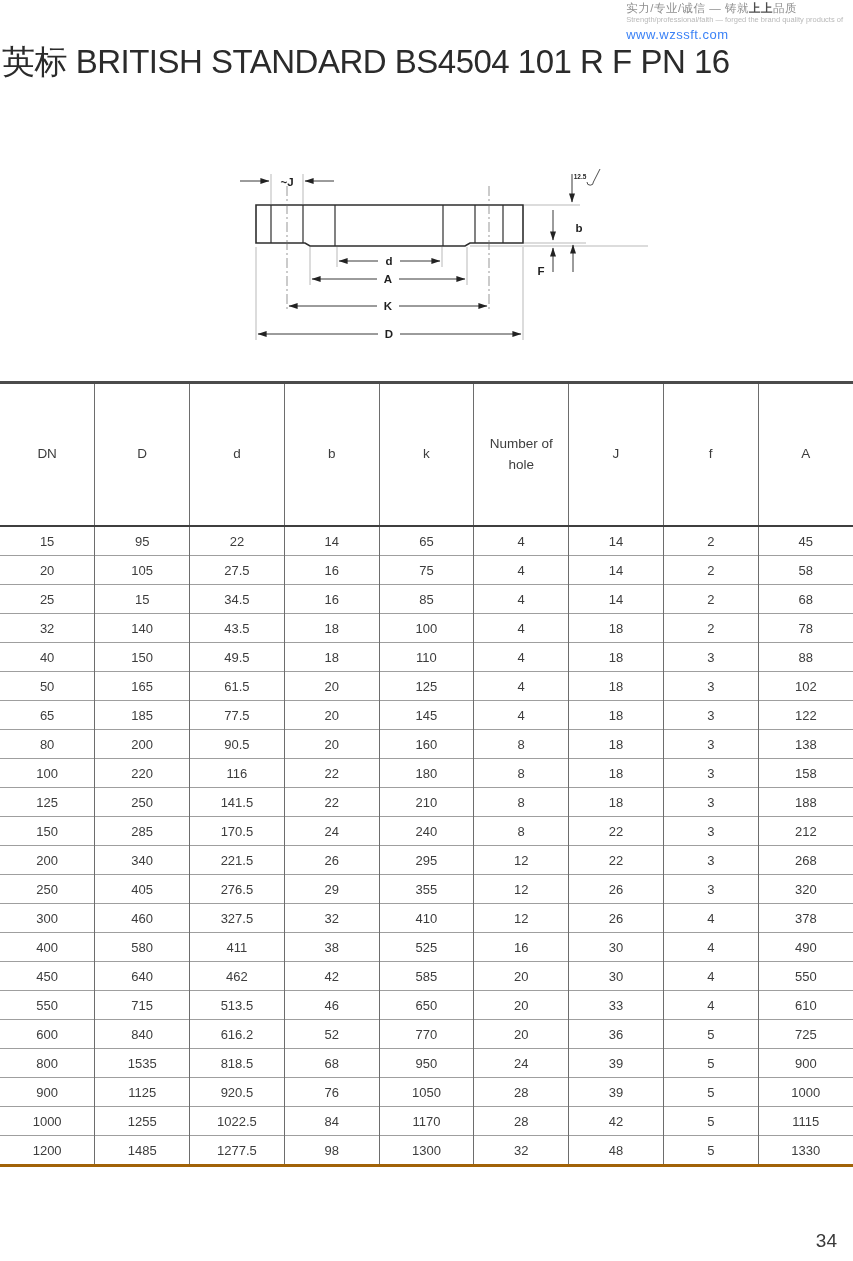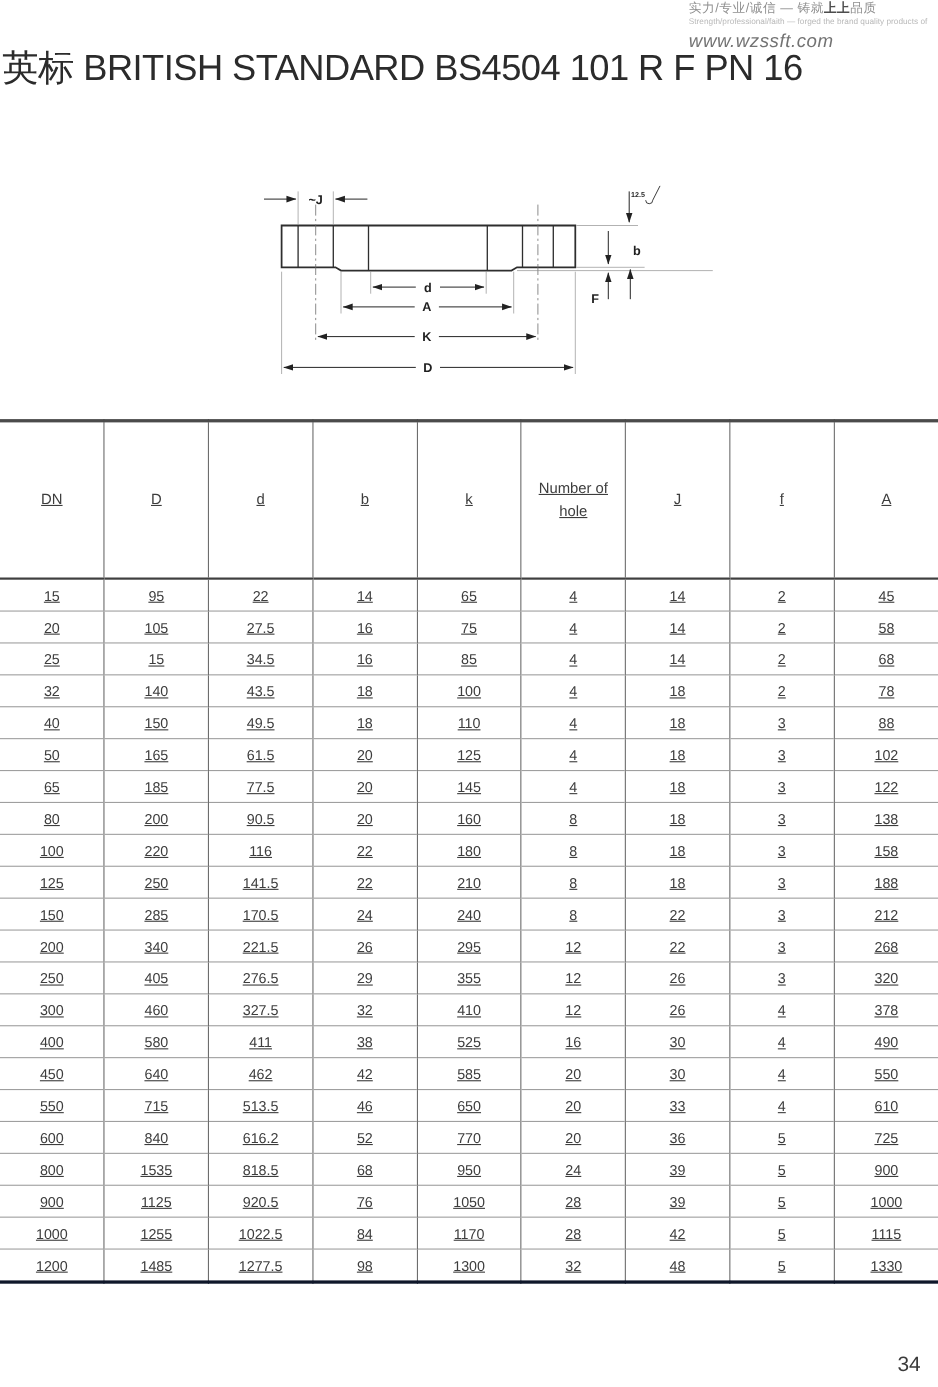--- a/index.html
+++ b/index.html
@@ -3,32 +3,32 @@
 <meta charset="utf-8">
 <style>
   html,body{margin:0;padding:0;background:#ffffff;}
   body{width:853px;height:1261px;position:relative;font-family:"Liberation Sans",sans-serif;color:#3d3d3d;overflow:hidden;}
 
   
   .topbar{position:absolute;top:2px;right:10px;text-align:left;line-height:1.15;}
   .tagline-zh{font-size:11.5px;color:#8f8f8f;letter-spacing:.5px;}
   .tagline-zh .strong{color:#4d4d4d;font-weight:bold;}
   .tagline-en{font-size:7.5px;color:#b9b9b9;margin-top:1px;}
-  .website{font-size:17px;font-style:italic;color:#737373;margin-top:3px;letter-spacing:.5px;}
+  .website{font-size:13px;color:#3b82f6;margin-top:3px;letter-spacing:.5px;}
 
   
   .page-title{position:absolute;left:2px;top:40px;font-size:33px;color:#2b2b2b;letter-spacing:-.5px;white-space:nowrap;text-align:center;}
 
   
   .drawing-wrap{position:absolute;left:230px;top:148px;width:420px;height:215px;}
   .drawing-wrap svg{display:block;}
 
   
   .dim-table{position:absolute;left:0;top:381px;width:853px;border-collapse:collapse;table-layout:fixed;
-             border-top:3px solid #4b4b4b;border-bottom:3px solid #0f172a;text-decoration:underline;}
+             border-top:3px solid #4b4b4b;border-bottom:3px solid #a16207;}
   .dim-table th,.dim-table td{border-left:1px solid #6d6d6d;text-align:center;vertical-align:middle;
              font-weight:normal;color:#3d3d3d;padding:0;}
   .dim-table th:first-child,.dim-table td:first-child{border-left:none;}
   .dim-table thead th{height:141px;font-size:13.5px;border-bottom:2px solid #3f3f3f;line-height:1.5;padding:0 14px;}
   .dim-table tbody td{height:28px;font-size:13px;border-top:1px solid #9f9f9f;}
   .dim-table tbody tr:first-child td{border-top:none;}
 
   .page-number{position:absolute;right:16px;top:1230px;font-size:19px;color:#3a3a3a;}
 </style>
 </head>

